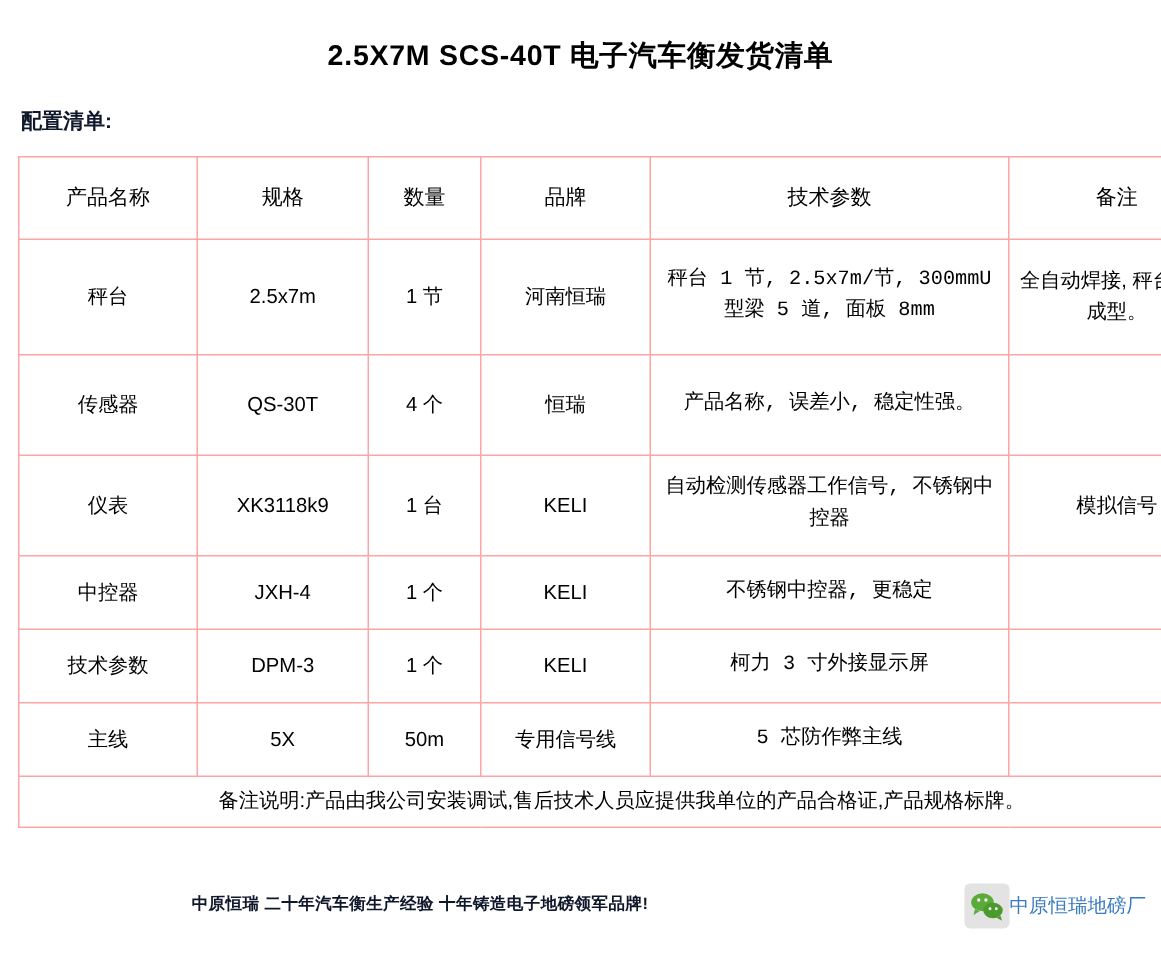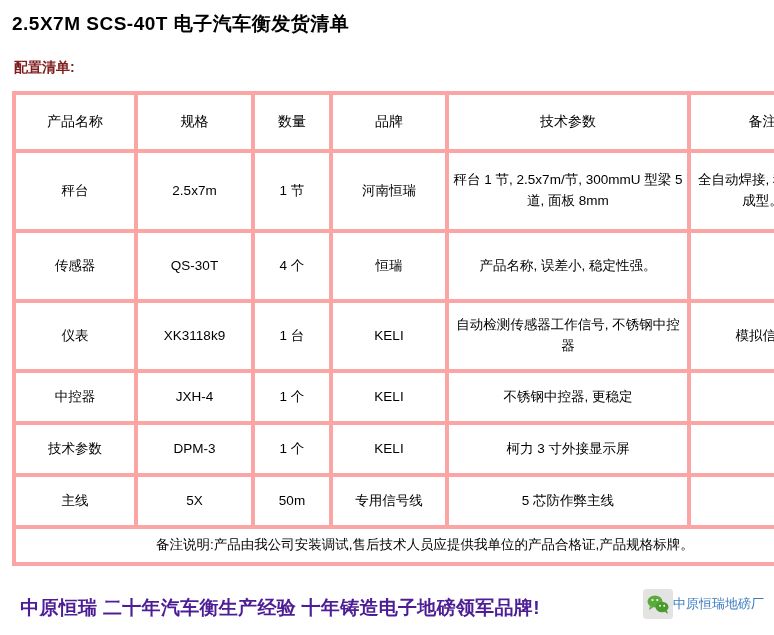--- a/index.html
+++ b/index.html
@@ -16,44 +16,44 @@
     overflow: hidden;
   }
   .page {
     width: 774px;
     height: 635px;
     position: relative;
     box-sizing: border-box;
     padding: 0 12px;
   }
   .doc-title {
-    text-align: left;
+    text-align: center;
     font-size: 19px;
     font-weight: bold;
     letter-spacing: 0.5px;
-    padding-top: 11px;
+    padding-top: 24px;
     padding-bottom: 2px;
     color: #000;
   }
   .subtitle {
     font-size: 14px;
     font-weight: bold;
     margin-top: 20px;
     margin-left: 2px;
     margin-bottom: 14px;
-    color: #7f1d1d;
+    color: #0f172a;
   }
   table.spec {
     border-collapse: collapse;
     width: 750px;
     margin: 0 auto;
     table-layout: fixed;
   }
   table.spec td, table.spec th {
-    border: 4px solid #fca5a5;
+    border: 1px solid #fca5a5;
     font-size: 13.5px;
     text-align: center;
     vertical-align: middle;
     padding: 6px 4px;
     line-height: 1.55;
     font-weight: normal;
     color: #000;
   }
   table.spec thead td {
     height: 42px;
@@ -63,20 +63,21 @@
   .col-spec  { width: 105px; }
   .col-qty   { width: 66px; }
   .col-brand { width: 104px; }
   .col-param { width: 230px; }
   .col-note  { width: 135px; }
 
   td.param-cell {
     text-align: center;
     padding-left: 10px;
     padding-right: 10px;
+    font-family: Liberation Mono, monospace;
   }
   td.note-cell {
     text-align: center;
     padding-left: 8px;
     padding-right: 8px;
   }
   .row-tall td { height: 64px; }
   .row-mid td  { height: 54px; }
   .row-short td { height: 36px; }
 
@@ -94,23 +95,23 @@
     width: 774px;
     height: 48px;
     box-sizing: border-box;
   }
   .slogan {
     position: absolute;
     left: 0;
     top: 8px;
     width: 560px;
     text-align: center;
-    font-size: 19px;
+    font-size: 11px;
     font-weight: bold;
-    color: #4c1d95;
+    color: #0f172a;
     letter-spacing: 0.3px;
   }
   .wechat {
     position: absolute;
     right: 10px;
     top: 2px;
     display: flex;
     align-items: center;
     gap: 0;
     text-align: center;

